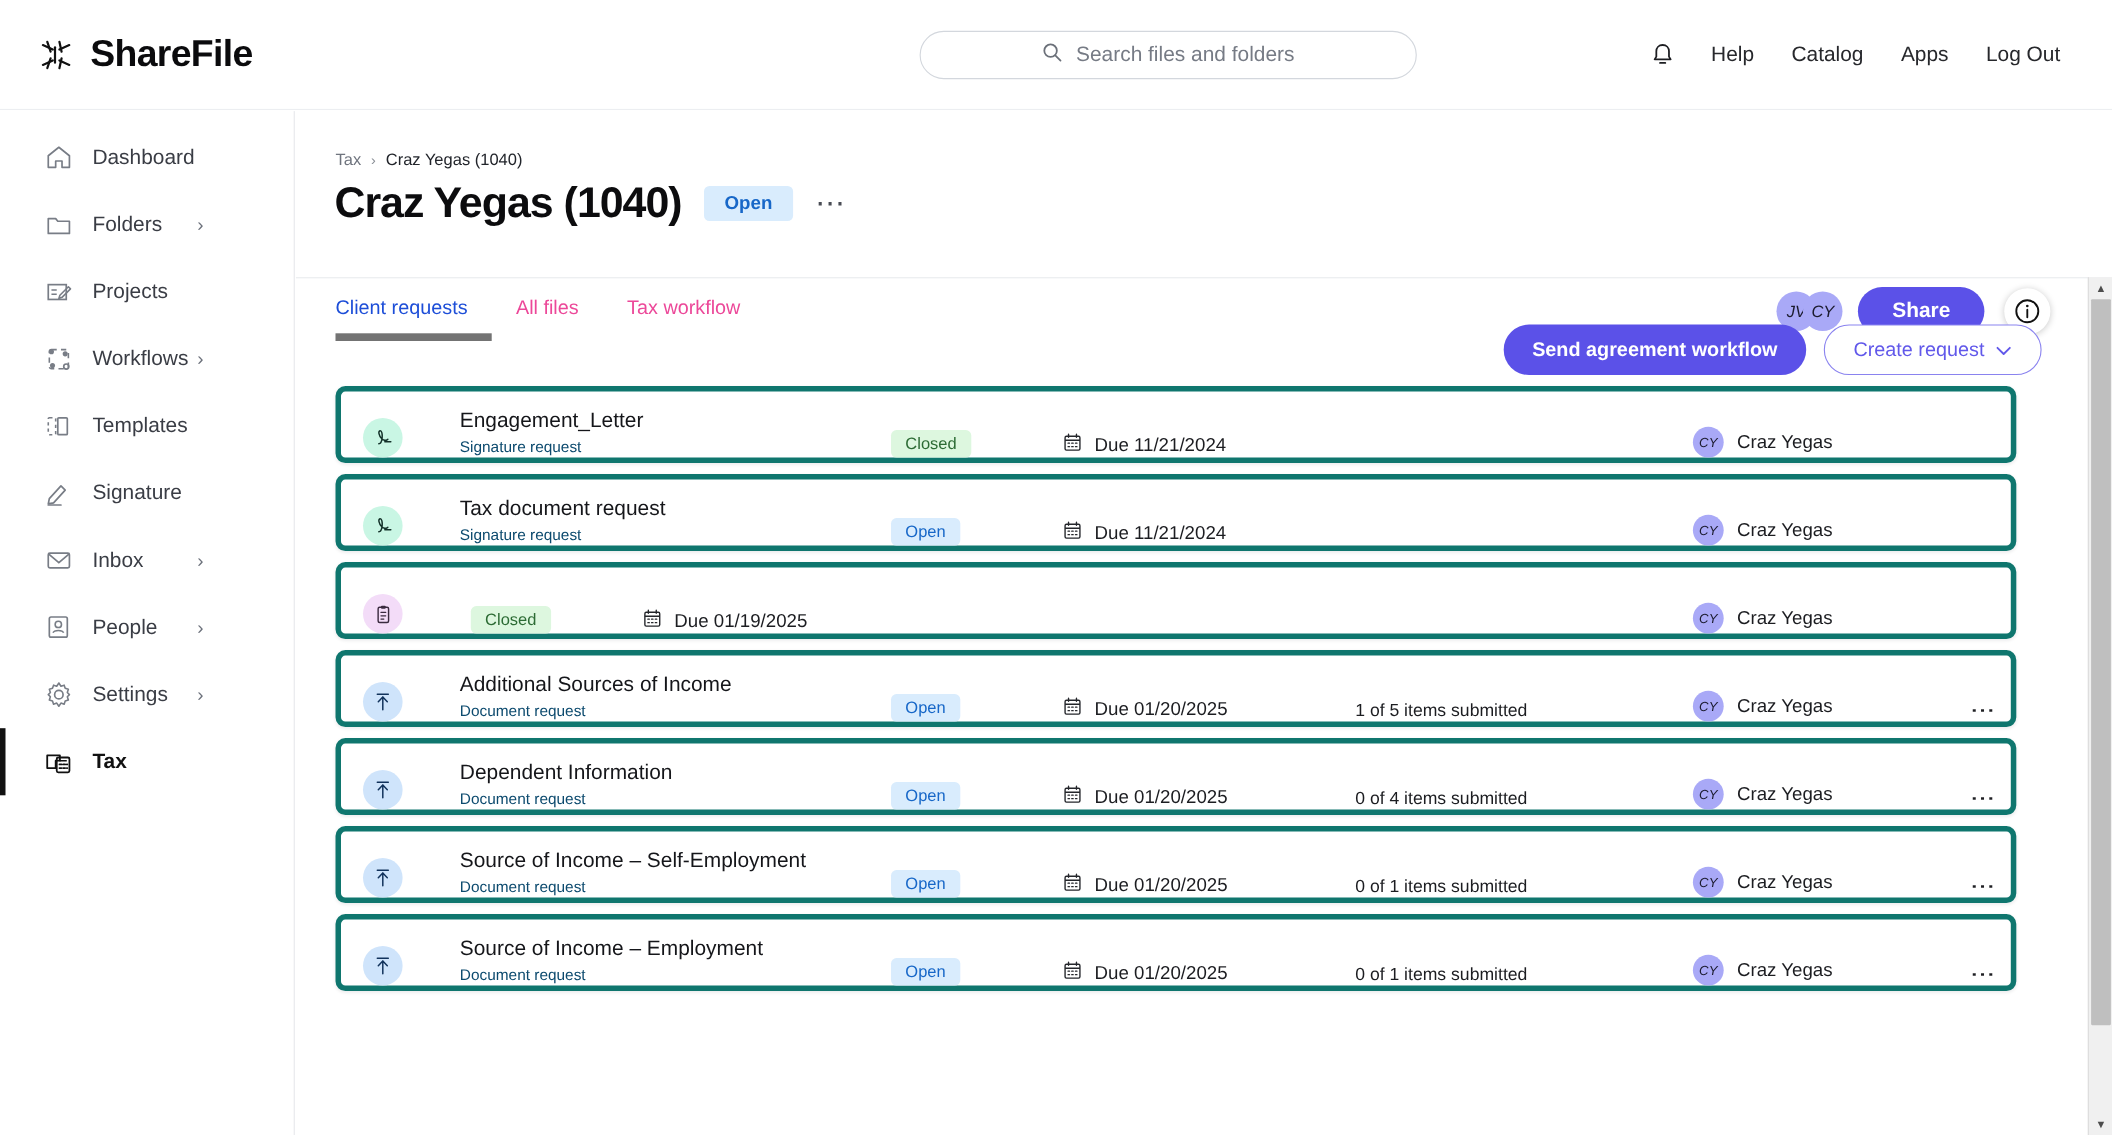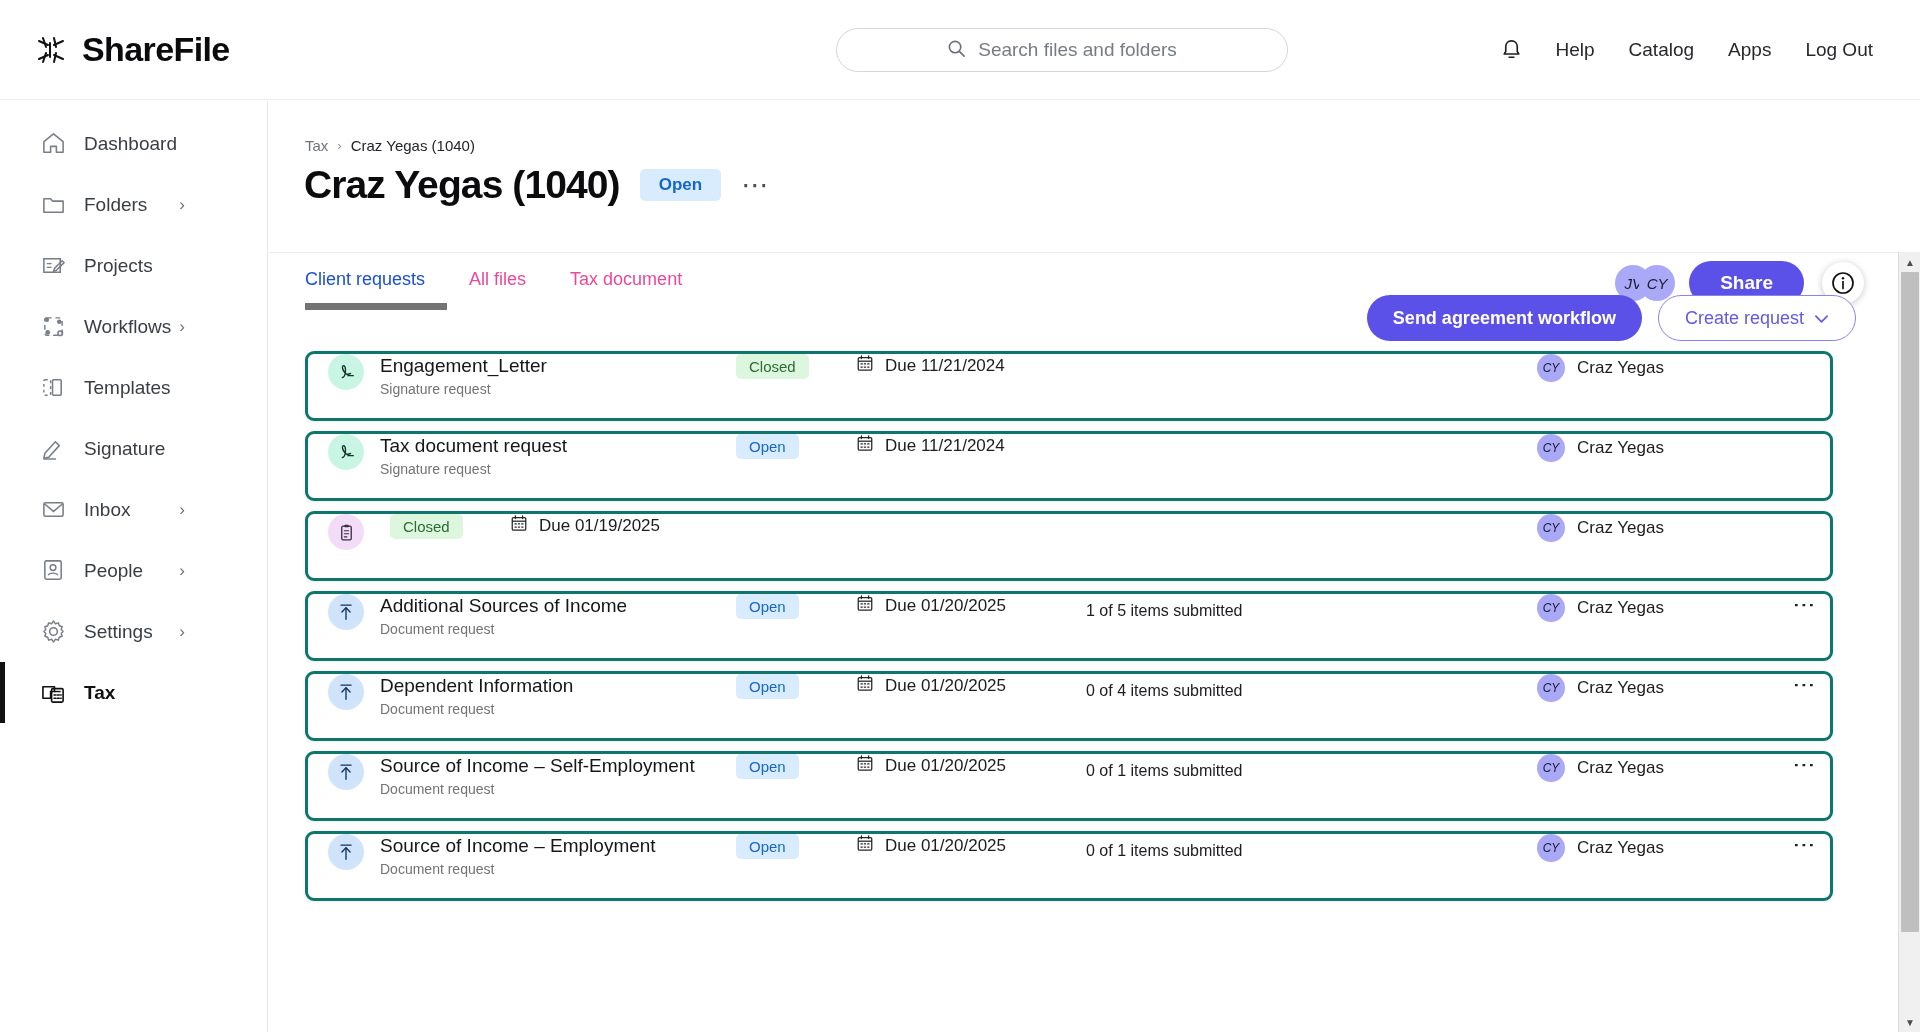--- a/index.html
+++ b/index.html
@@ -94,31 +94,31 @@
     font-size: 18px; font-weight: 600; padding: 0 26px; cursor: pointer;
   }
   .btn-outline {
     background: #fff; color: #6158ea; border: 1px solid #8a83ef; border-radius: 24px; height: 46px;
     font-size: 18px; padding: 0 26px; cursor: pointer; display: flex; align-items: center; gap: 10px;
   }
 
   .list { position: absolute; left: 0; top: 98px; width: 1600px; }
   .row {
     position: relative; margin: 0 36px 10px 36px; height: 70px; background: #fff;
-    border: 3px solid #0f766e; border-radius: 9px; box-shadow: 0 1px 3px rgba(20,20,30,.07);
-    display: flex; align-items: flex-start;
+    border: 5px solid #0f766e; border-radius: 9px; box-shadow: 0 1px 3px rgba(20,20,30,.07);
+    display: flex; align-items: flex-end; gap: 36px;
   }
   .r-icon { width: 36px; height: 36px; border-radius: 50%; margin-left: 20px;
             display:flex; align-items:center; justify-content:center; flex:0 0 36px; }
   .r-icon.sig { background: #c9f6e4; }
   .r-icon.info { background: #f3dcf8; }
   .r-icon.doc { background: #cfe4fb; }
   .r-text { margin-left: 16px; width: 330px; }
   .r-title { font-size: 19px; color: #15161a; line-height: 24px; }
-  .r-sub { font-size: 14px; color: #737373; line-height: 19px; margin-top: 2px; }
+  .r-sub { font-size: 14px; color: #0c4a6e; line-height: 19px; margin-top: 2px; }
   .r-status { width: 120px; margin-left: 26px; }
   .pill { display: inline-block; font-size: 15px; padding: 4px 13px; border-radius: 5px; }
   .pill.closed { background: #ddf7df; color: #2c6b34; }
   .pill.open { background: #d9ecfd; color: #1767c8; }
   .r-due { width: 230px; display: flex; align-items: center; gap: 11px; font-size: 17px; color: #1c1d21; }
   .r-prog { width: 250px; }
   .bar { width: 215px; height: 8px; border-radius: 5px; background: #e4e5e8; overflow: hidden; }
   .bar > i { display: block; height: 100%; background: #5b51e8; border-radius: 5px; }
   .prog-lbl { font-size: 16px; color: #1c1d21; margin-top: 8px; }
   .r-owner { position: absolute; left: 1229px; display: flex; align-items: center; gap: 12px; }
@@ -298,21 +298,21 @@
 
   <div class="titlerow">
     <span class="pagetitle">Craz Yegas (1040)</span>
     <span class="title-pill">Open</span>
     <span class="dots-h">⋯</span>
   </div>
 
   <div class="tabs" id="tabs">
       <span class="tab sel">Client requests</span>
       <span class="tab">All files</span>
-      <span class="tab">Tax document</span>
+      <span class="tab">Tax workflow</span>
     </div>
 
   <div class="peoplebar">
     <span class="av">JV</span>
     <span class="av second">CY</span>
     <button class="share-btn">Share</button>
     <span class="info-btn">
       <svg width="24" height="24" viewBox="0 0 24 24">
         <circle cx="12" cy="12" r="10" fill="none" stroke="#111" stroke-width="1.7"></circle>
         <circle cx="12" cy="7.2" r="1.2" fill="#111"></circle>

